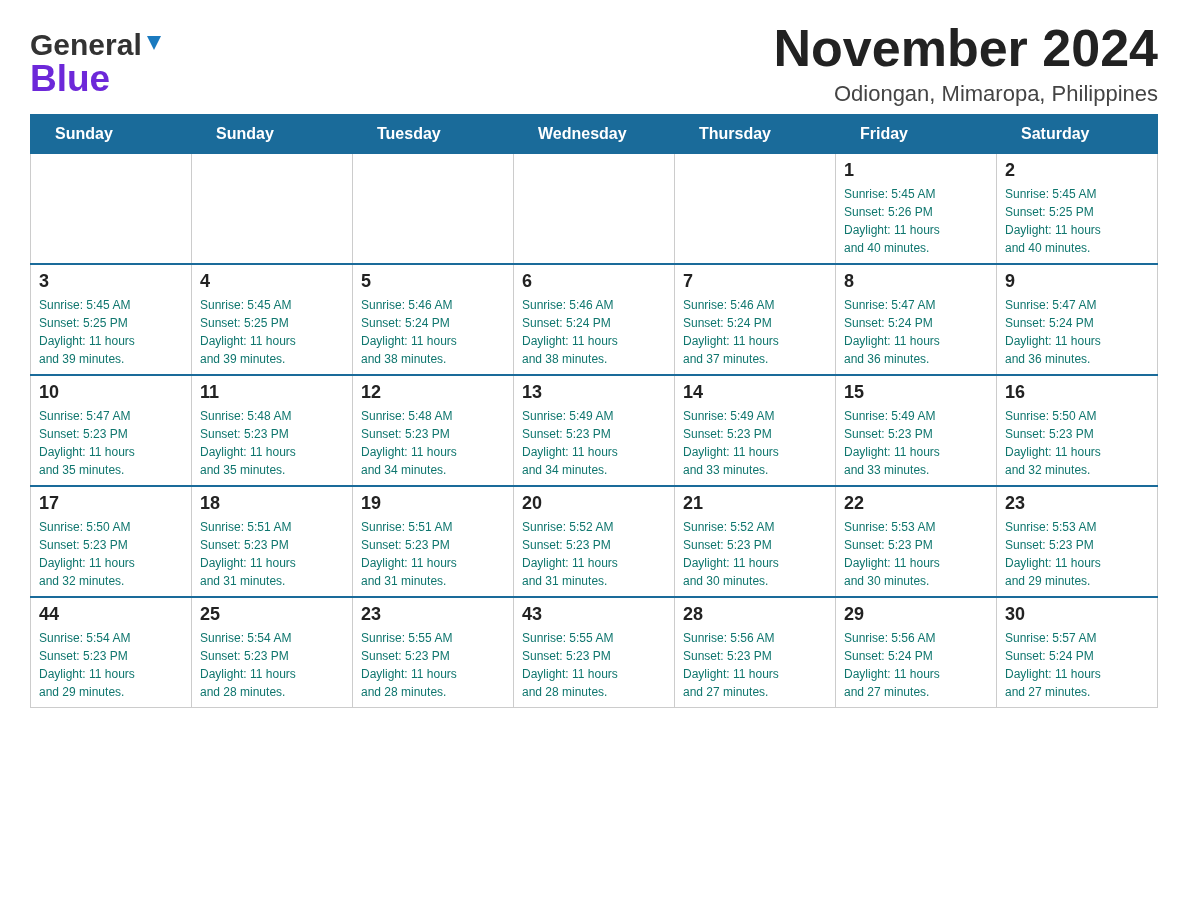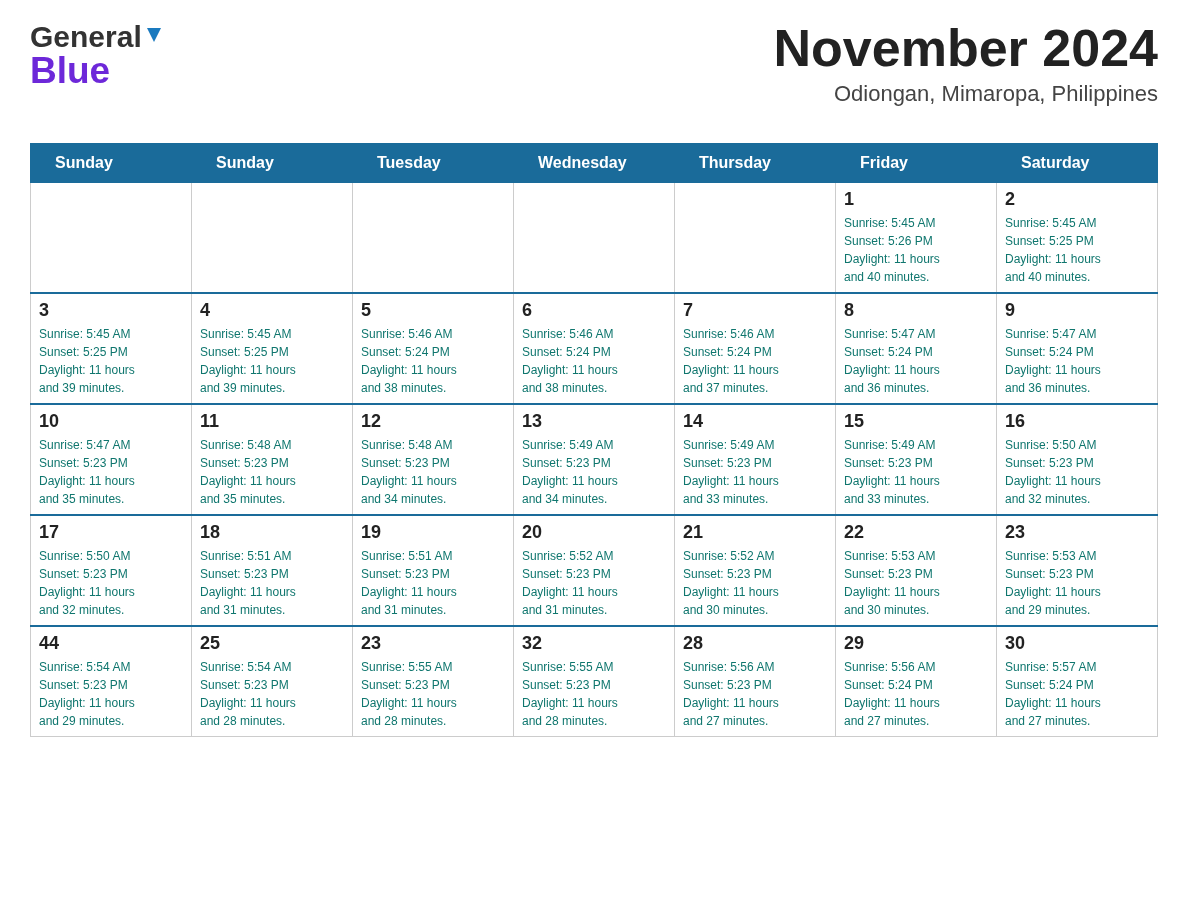--- a/index.html
+++ b/index.html
@@ -7,22 +7,22 @@
       font-family: Arial, Helvetica, sans-serif;
       background: #fff;
       color: #333;
       width: 1188px;
       min-height: 918px;
       padding: 20px 30px;
     }
     .header {
       display: flex;
       justify-content: space-between;
-      align-items: flex-start;
-      margin-bottom: 36px;
+      align-items: center;
+      margin-bottom: 7px;
     }
     .logo {
       display: flex;
       flex-direction: column;
       align-items: flex-start;
     }
     .title-area {
       text-align: right;
     }
     .month-title {
@@ -297,21 +297,21 @@
 and 28 minutes.</div>
         </td>
         <td class="row-separator">
           <div class="day-number">23</div>
           <div class="day-info" style="white-space: pre-line;">Sunrise: 5:55 AM
 Sunset: 5:23 PM
 Daylight: 11 hours
 and 28 minutes.</div>
         </td>
         <td class="row-separator">
-          <div class="day-number">32</div>
+          <div class="day-number">43</div>
           <div class="day-info" style="white-space: pre-line;">Sunrise: 5:55 AM
 Sunset: 5:23 PM
 Daylight: 11 hours
 and 28 minutes.</div>
         </td>
         <td class="row-separator">
           <div class="day-number">28</div>
           <div class="day-info" style="white-space: pre-line;">Sunrise: 5:56 AM
 Sunset: 5:23 PM
 Daylight: 11 hours

